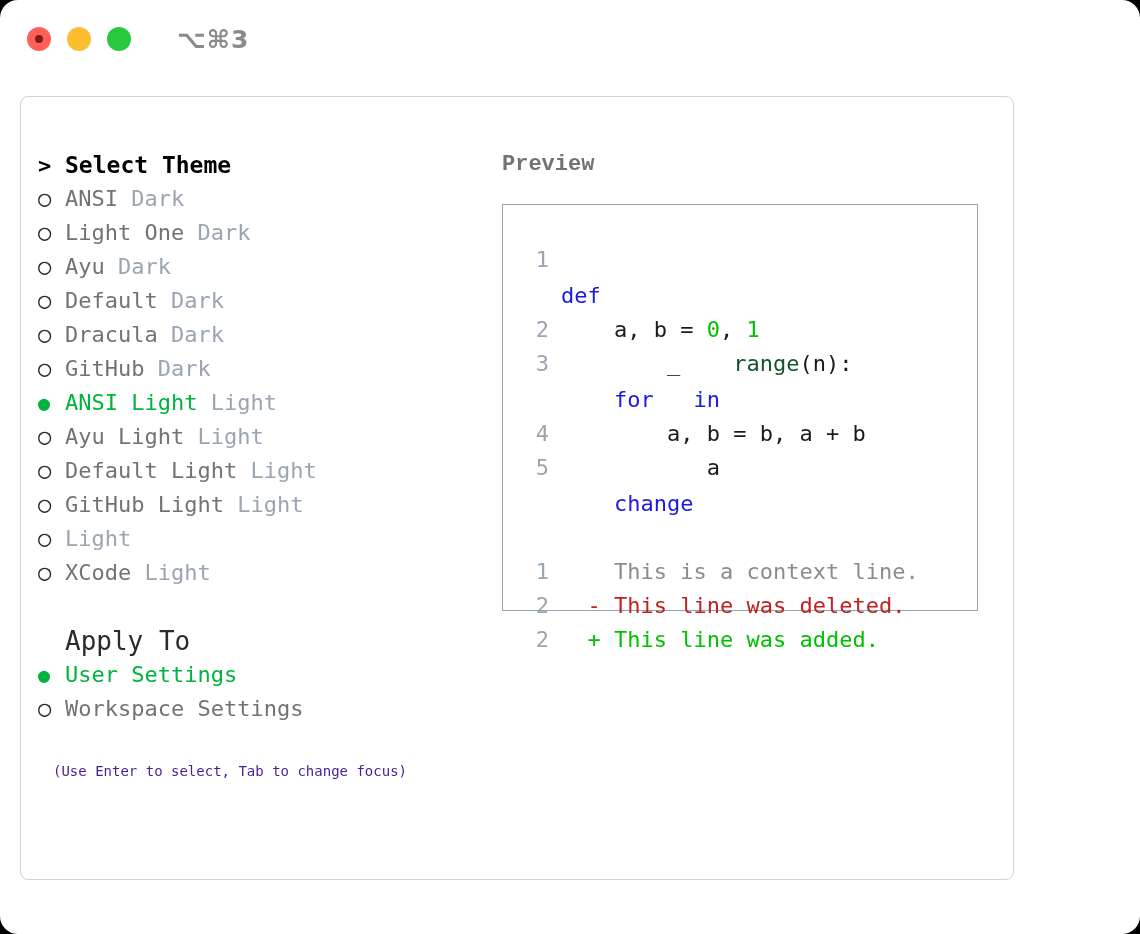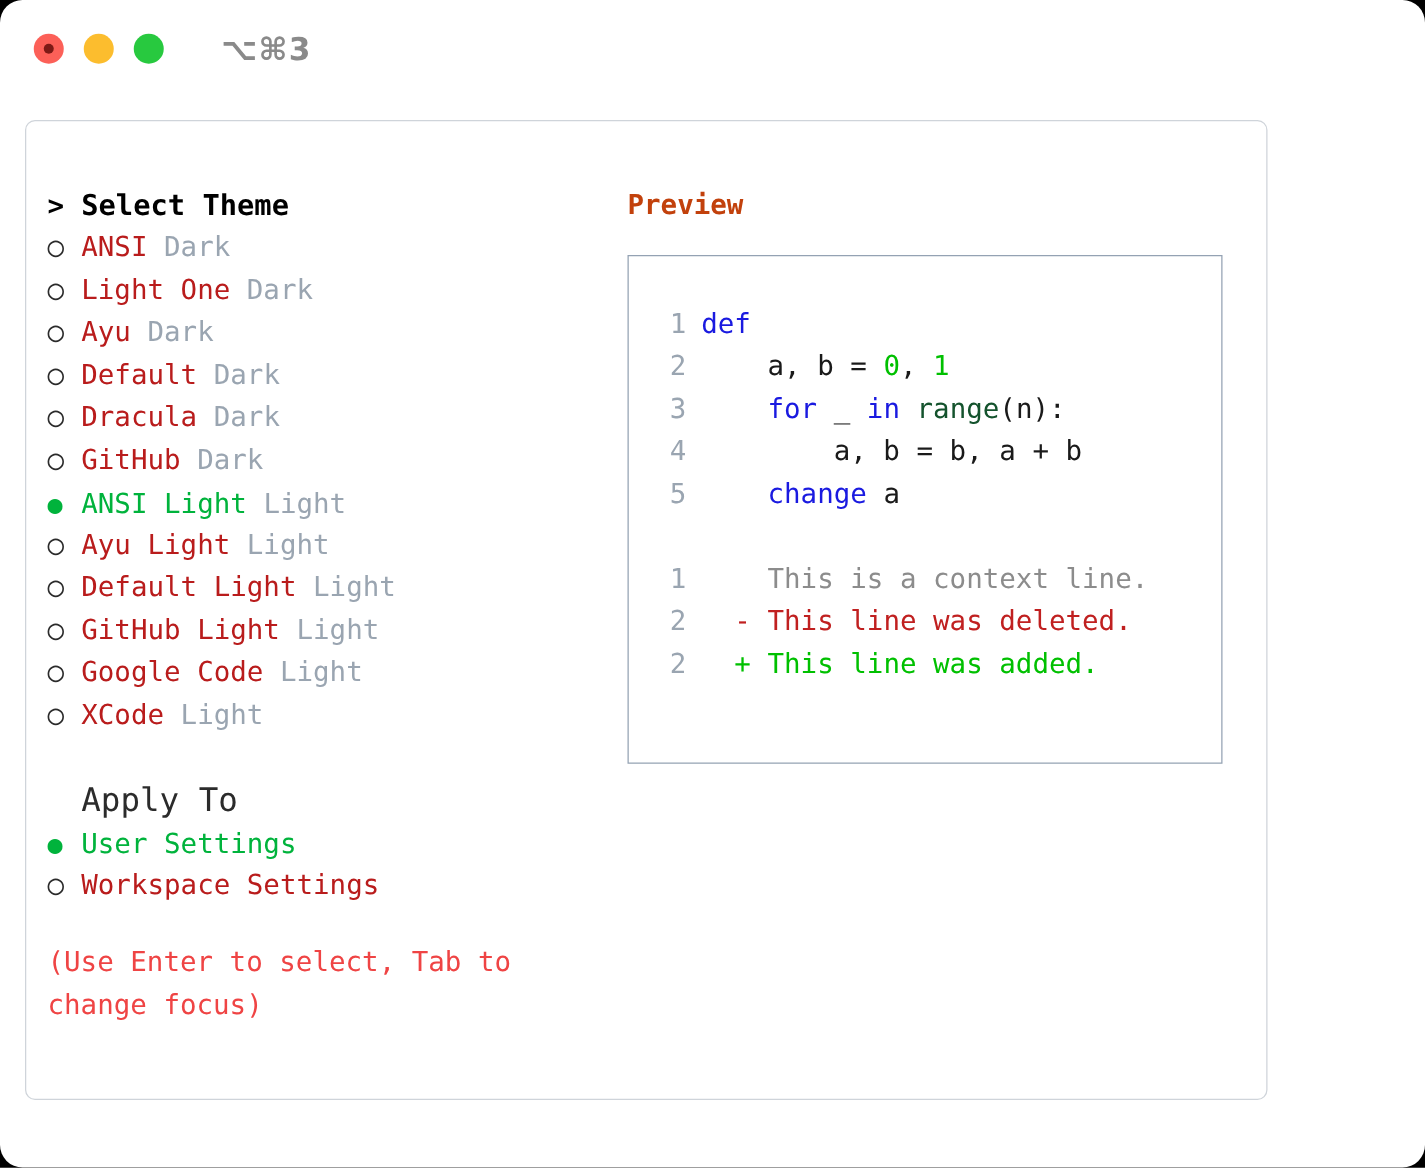--- a/index.html
+++ b/index.html
@@ -86,52 +86,54 @@
   .marker.sel {
     color: #00b33c;
     font-size: 20px;
   }
   .heading {
     font-weight: 700;
     color: #000000;
     font-size: 23px;
   }
   .heading .marker { font-weight: 700; color: #000; }
-  .name { color: #b91c1c; }
+  .name { color: #737373; }
   .row.selected .name { color: #00b33c; }
   .variant { color: #9aa5b1; }
   .spacer { height: 34px; }
   .section-title {
     display: flex;
     height: 34px;
     font-size: 26px;
     line-height: 34px;
     color: #2b2b2b;
     white-space: pre;
   }
   .hint {
     margin-top: 28px;
-    font-size: 22px;
-    line-height: 34px;
-    color: #ef4444;
+    font-size: 14px;
+    line-height: 34px;
+    color: #4c1d95;
     width: 410px;
     white-space: pre-wrap;
+    margin-left: 15px;
   }
   
   .right-pane {
     position: absolute;
     left: 481px; top: 51px;
     width: 490px;
   }
   .preview-title {
     font-size: 22px;
     line-height: 34px;
-    color: #c2410c;
+    color: #737373;
     font-weight: 700;
     margin-bottom: 22px;
+    font-family: Liberation Mono, monospace;
   }
   .preview-box {
     width: 476px;
     height: 407px;
     border: 1px solid #94a2b3;
     background: #ffffff;
     padding: 38px 0 0 12px;
   }
   .code-line {
     display: flex;
@@ -140,21 +142,21 @@
     white-space: pre;
   }
   .lineno {
     width: 34px;
     flex: none;
     text-align: right;
     color: #9aa5b1;
     margin-right: 12px;
   }
   .code-text { color: #1a1a1a; }
-  .kw   { color: #1a1ae0; }
+  .kw   { color: #1a1ae0; margin-top: 36px; }
   .fn   { color: #14532d; }
   .num  { color: #00c000; }
   .gap  { height: 34px; }
   .ctx  { color: #8c8c8c; }
   .del  { color: #c02020; }
   .add  { color: #00c000; }
 </style>
 </head>
 <body>
 
@@ -180,21 +182,21 @@
           <div class="row"><span class="marker">○</span><span class="name">ANSI </span><span class="variant">Dark</span></div>
           <div class="row"><span class="marker">○</span><span class="name">Light One </span><span class="variant">Dark</span></div>
           <div class="row"><span class="marker">○</span><span class="name">Ayu </span><span class="variant">Dark</span></div>
           <div class="row"><span class="marker">○</span><span class="name">Default </span><span class="variant">Dark</span></div>
           <div class="row"><span class="marker">○</span><span class="name">Dracula </span><span class="variant">Dark</span></div>
           <div class="row"><span class="marker">○</span><span class="name">GitHub </span><span class="variant">Dark</span></div>
           <div class="row selected"><span class="marker sel">●</span><span class="name">ANSI Light </span><span class="variant">Light</span></div>
           <div class="row"><span class="marker">○</span><span class="name">Ayu Light </span><span class="variant">Light</span></div>
           <div class="row"><span class="marker">○</span><span class="name">Default Light </span><span class="variant">Light</span></div>
           <div class="row"><span class="marker">○</span><span class="name">GitHub Light </span><span class="variant">Light</span></div>
-          <div class="row"><span class="marker">○</span><span class="name">Google Code </span><span class="variant">Light</span></div>
+          <div class="row"><span class="marker">○</span><span class="variant">Light</span></div>
           <div class="row"><span class="marker">○</span><span class="name">XCode </span><span class="variant">Light</span></div>
         </div>
 
       <div class="spacer"></div>
 
       <div class="section-title">
         <span class="marker"> </span>
         <span>Apply To</span>
       </div>
 

